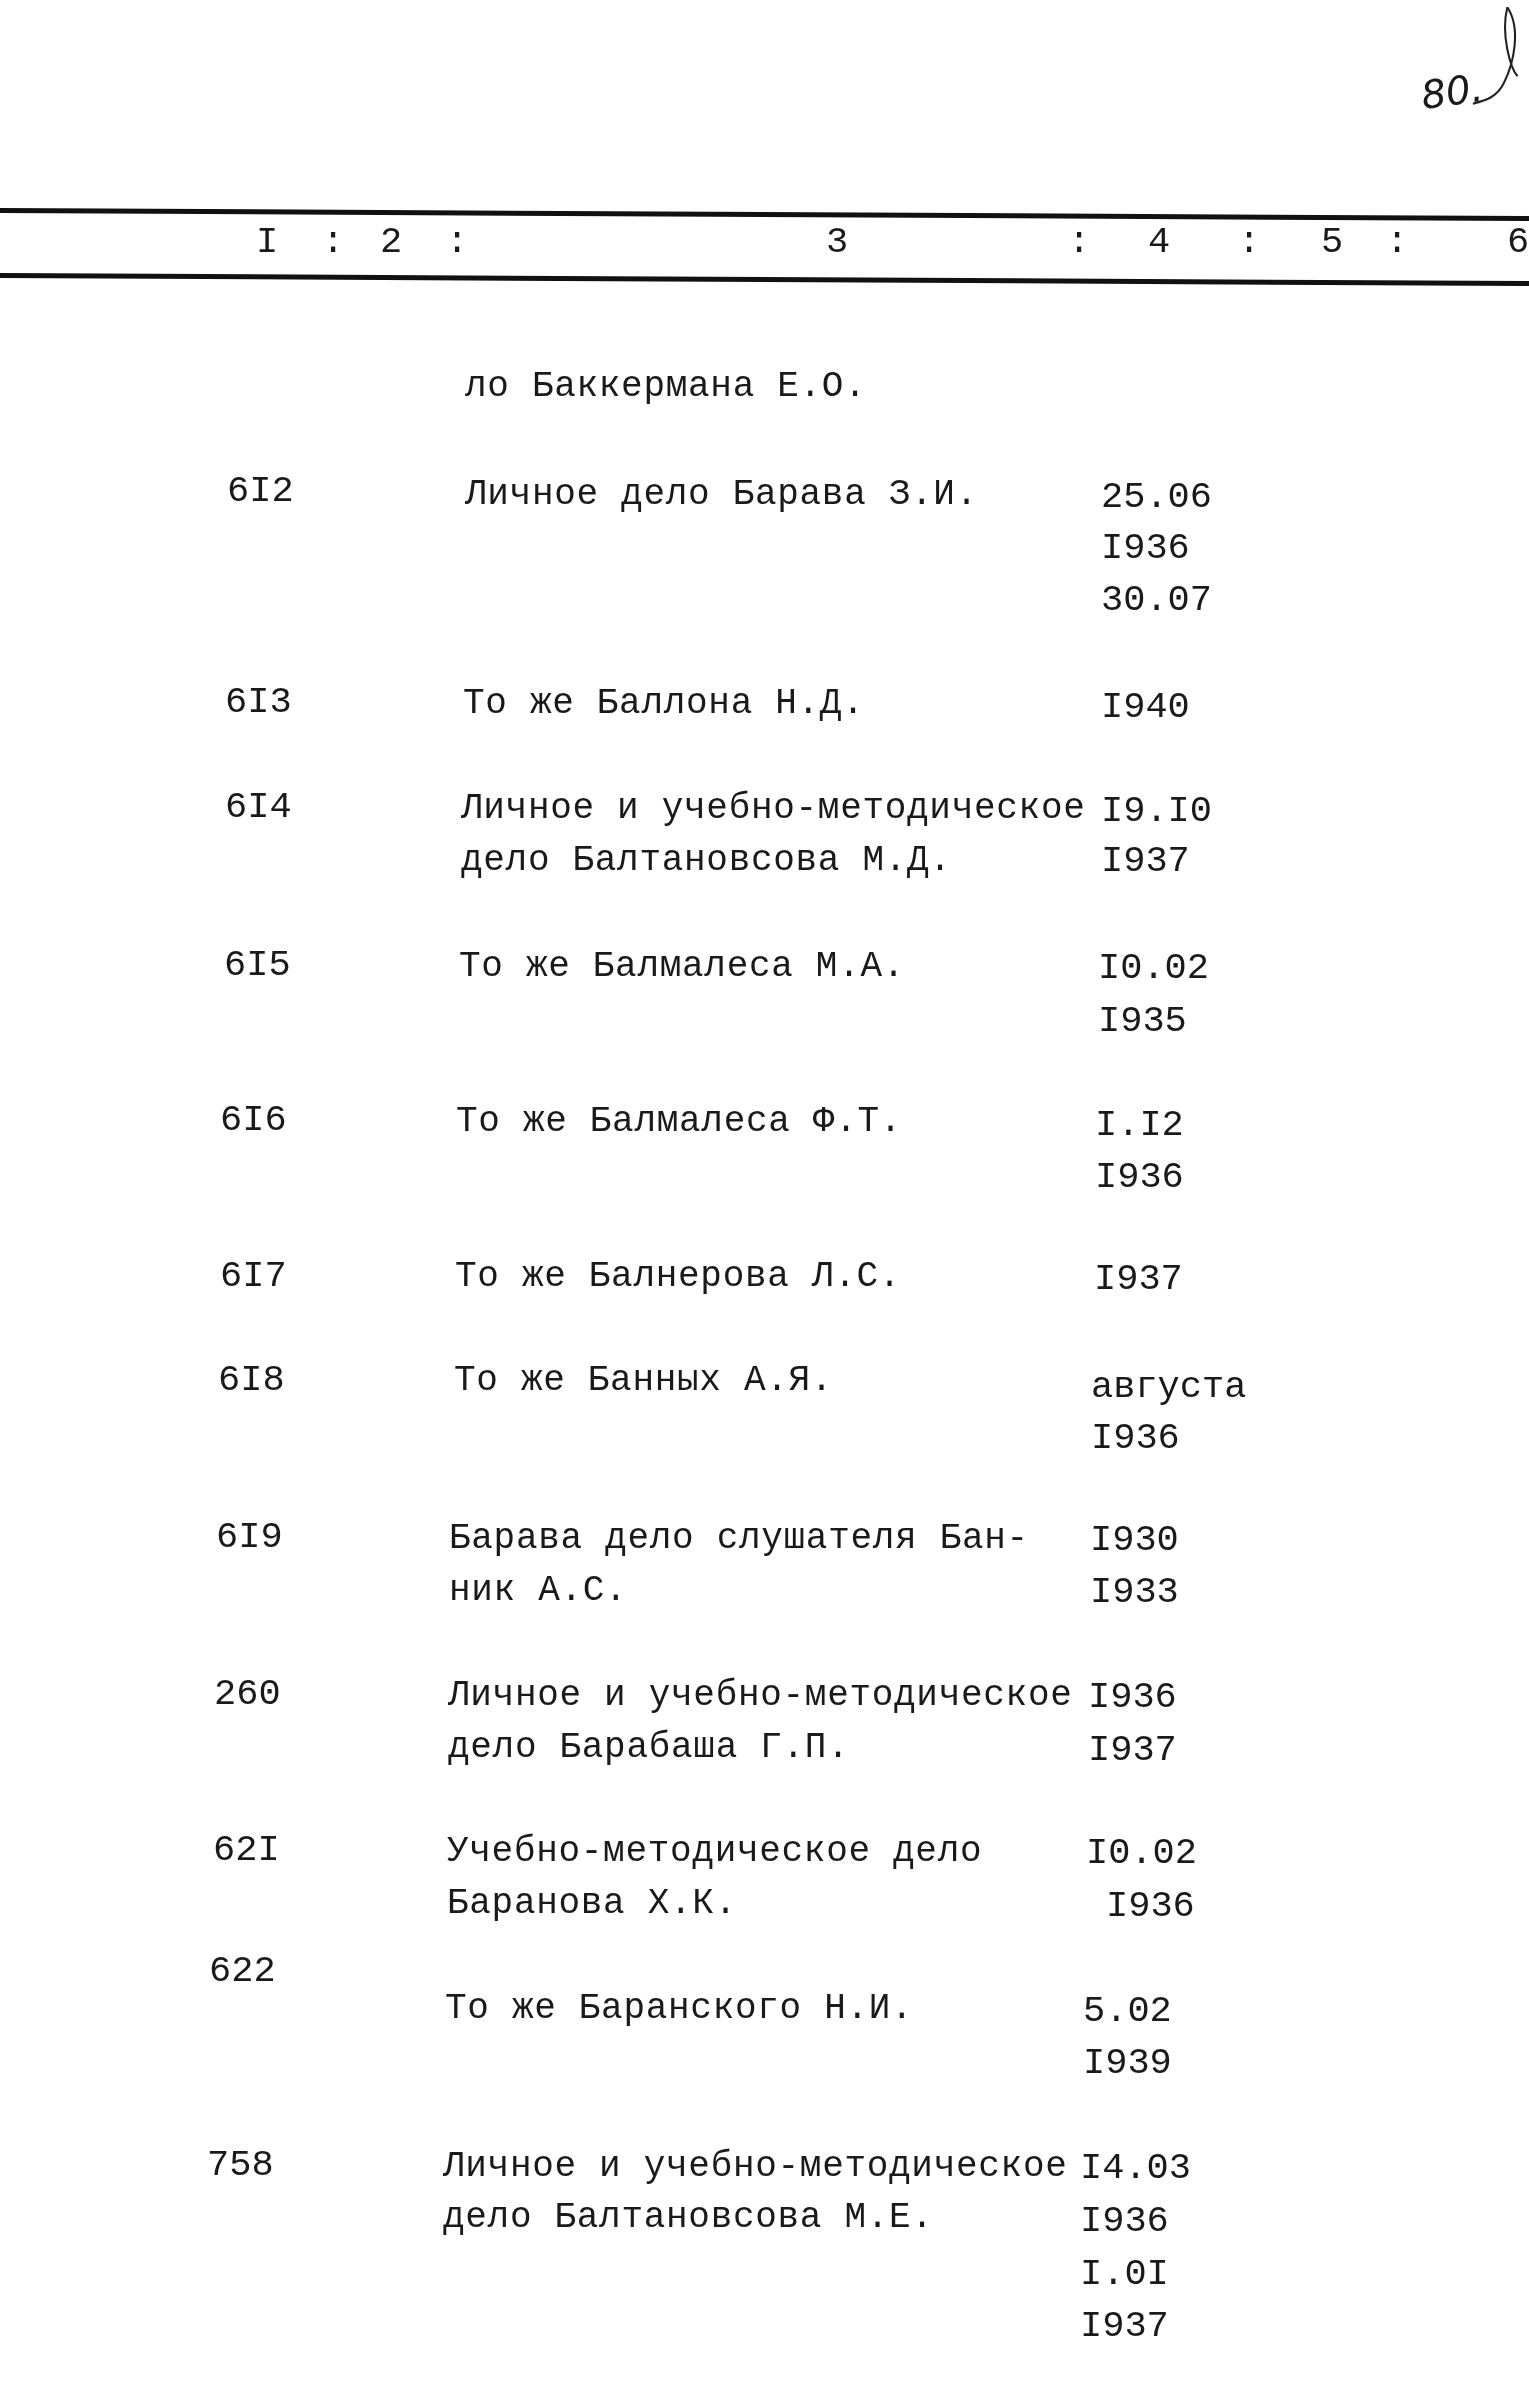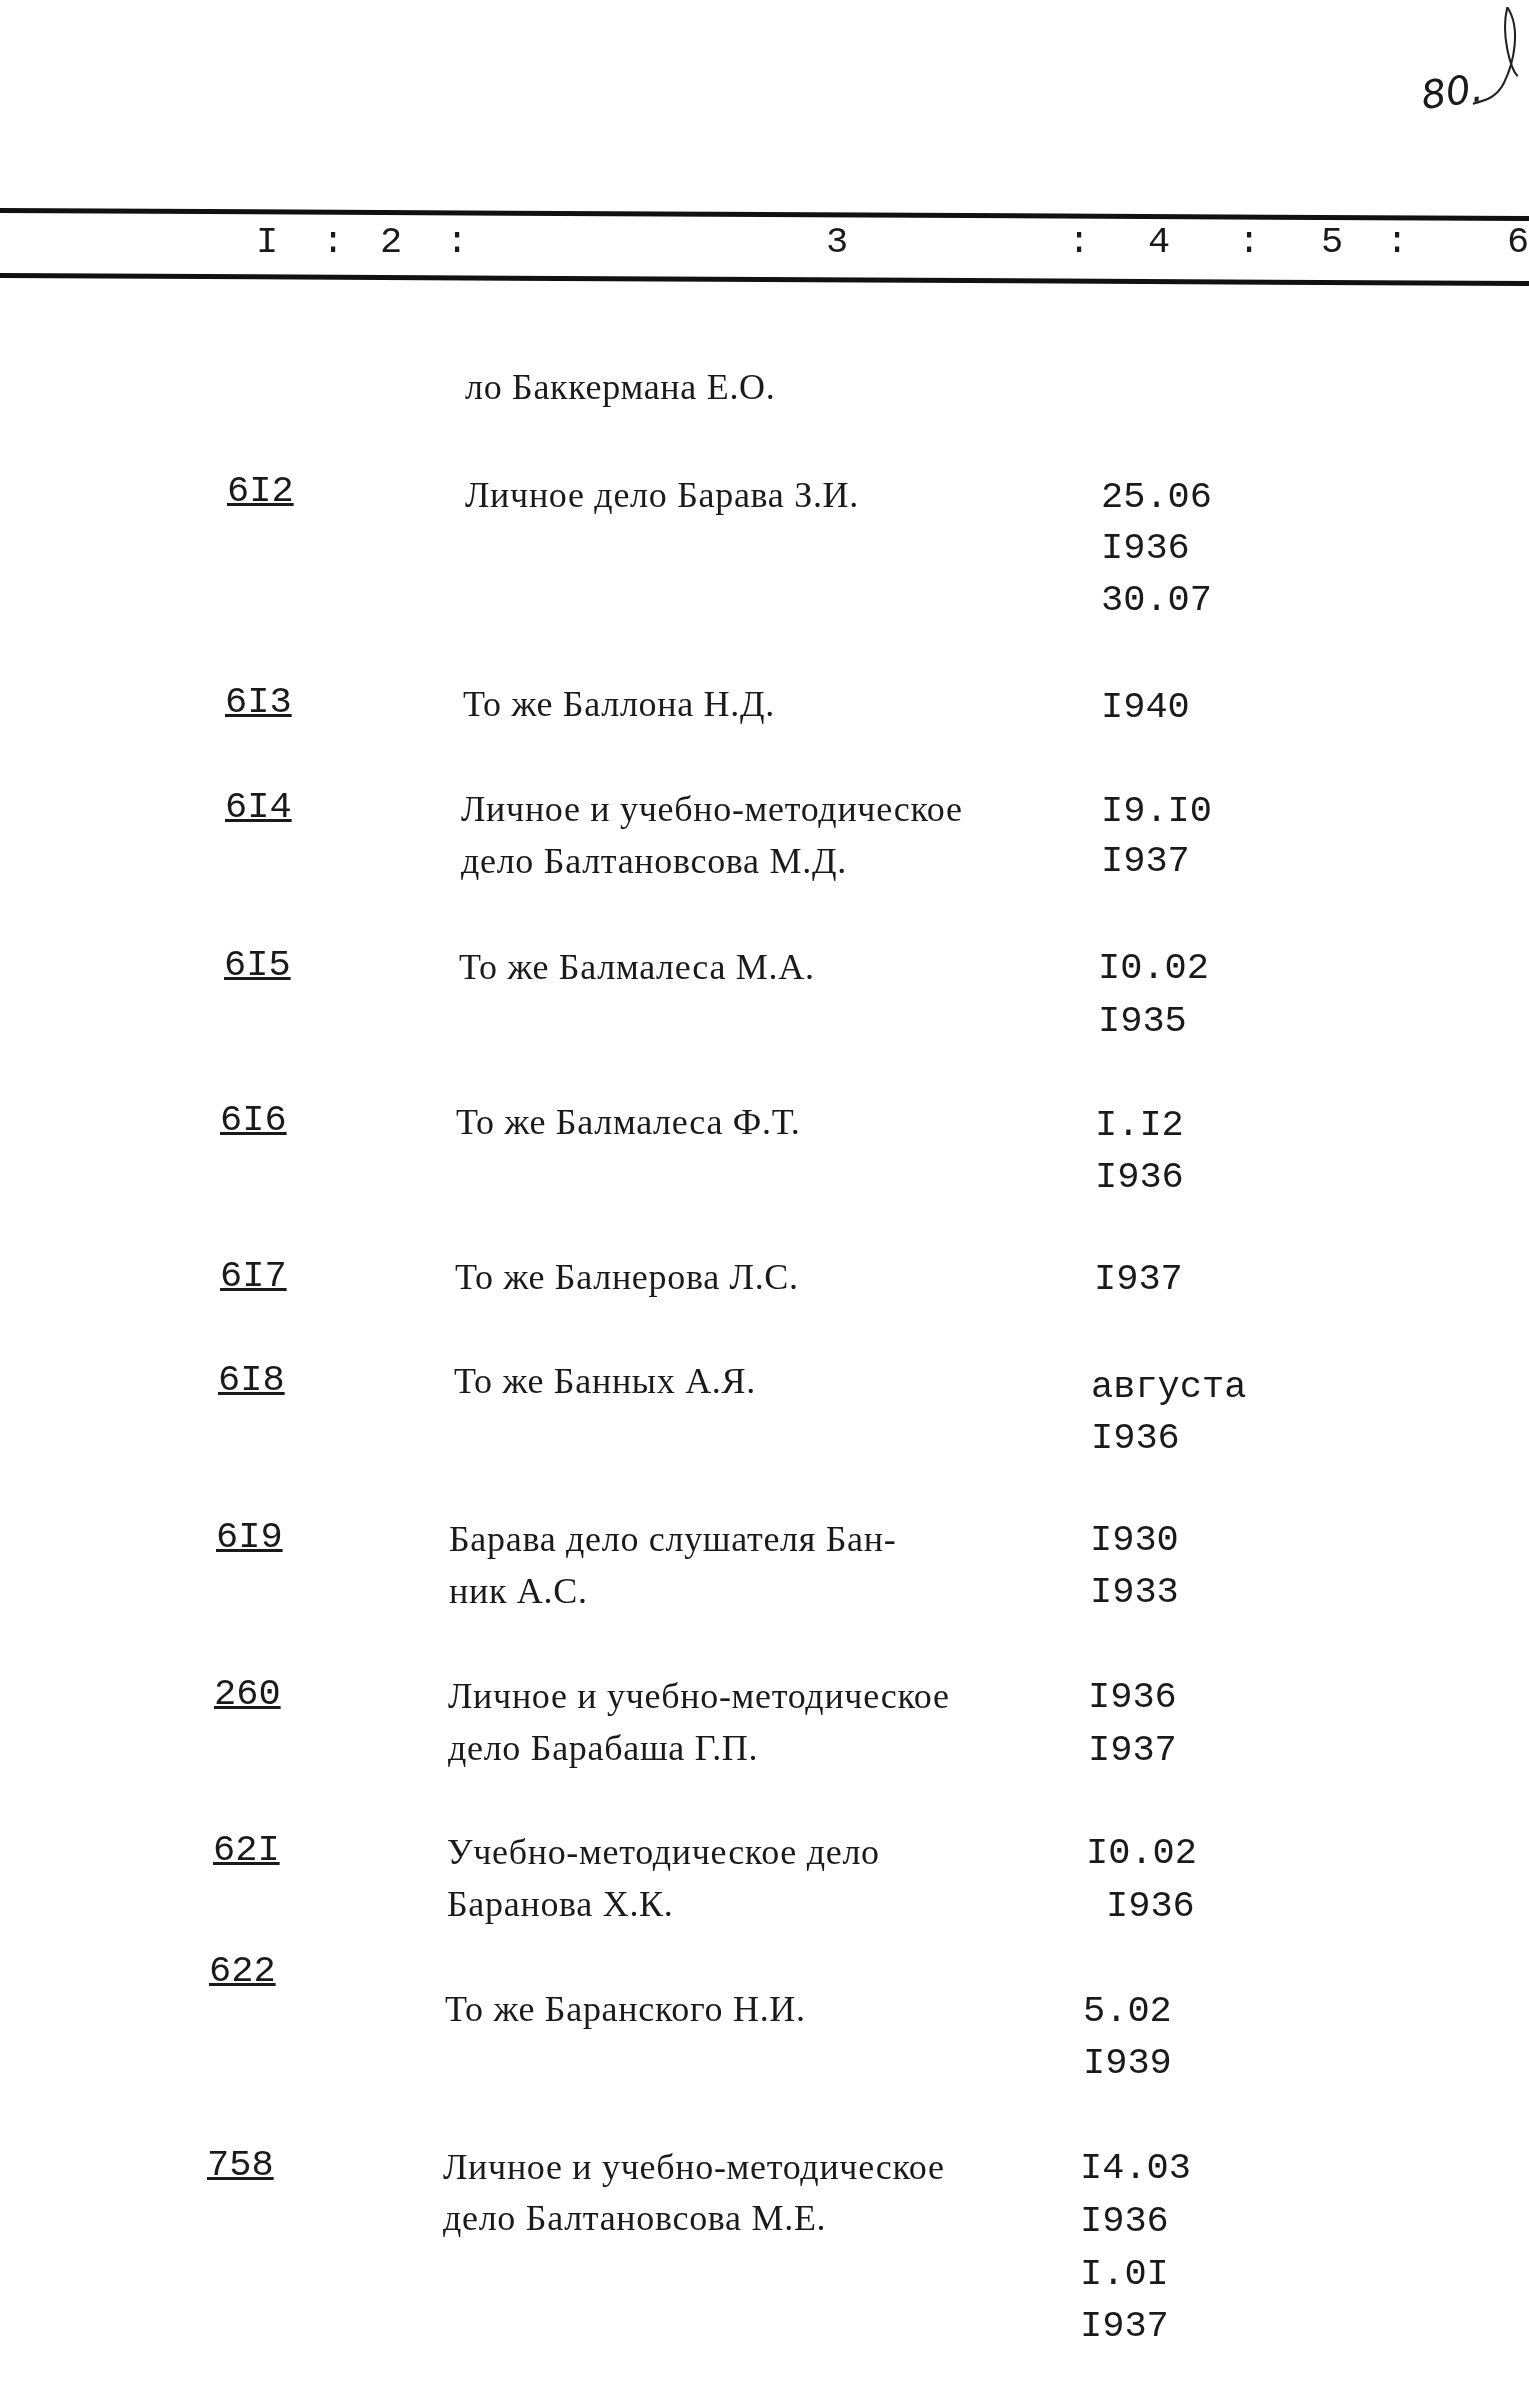--- a/index.html
+++ b/index.html
@@ -2,22 +2,22 @@
 <html style="font-size:11px"><head>
 <meta charset="utf-8">
 <style>
   html,body{margin:0;padding:0;background:#fff;}
   body{width:1529px;height:2401px;position:relative;overflow:hidden;
        font-family:"Liberation Mono","DejaVu Sans Mono",monospace;color:#1a1a1a;}
   .pagenum{position:absolute;left:1421px;top:69px;font-size:39px;font-family:"DejaVu Sans",sans-serif;font-style:italic;transform:rotate(-8deg);}
   .sig{position:absolute;left:1466px;top:0px;width:62px;height:111px;}
   .rule{position:absolute;left:0;width:1529px;height:4.8px;background:#111;}
   .hdr{position:absolute;top:221px;font-size:37px;}
-  .num{position:absolute;font-size:37px;text-decoration:underline;}
-  .line{position:absolute;font-size:36px;white-space:nowrap;letter-spacing:0.7px;font-family:Liberation Serif, serif;}
+  .num{position:absolute;font-size:37px;}
+  .line{position:absolute;font-size:36px;white-space:nowrap;letter-spacing:0.7px;}
   .date{position:absolute;font-size:37px;white-space:nowrap;text-align:center;}
 </style>
 </head>
 <body>
 
 <svg class="sig" viewBox="0 0 90 160">
   <path d="M60 10 C80 40 70 90 55 120 C45 140 30 145 10 150" stroke="#222" stroke-width="3" fill="none"></path>
   <path d="M60 10 C50 50 65 100 75 110" stroke="#222" stroke-width="3" fill="none"></path>
 </svg>
 <div class="pagenum">80.</div>

